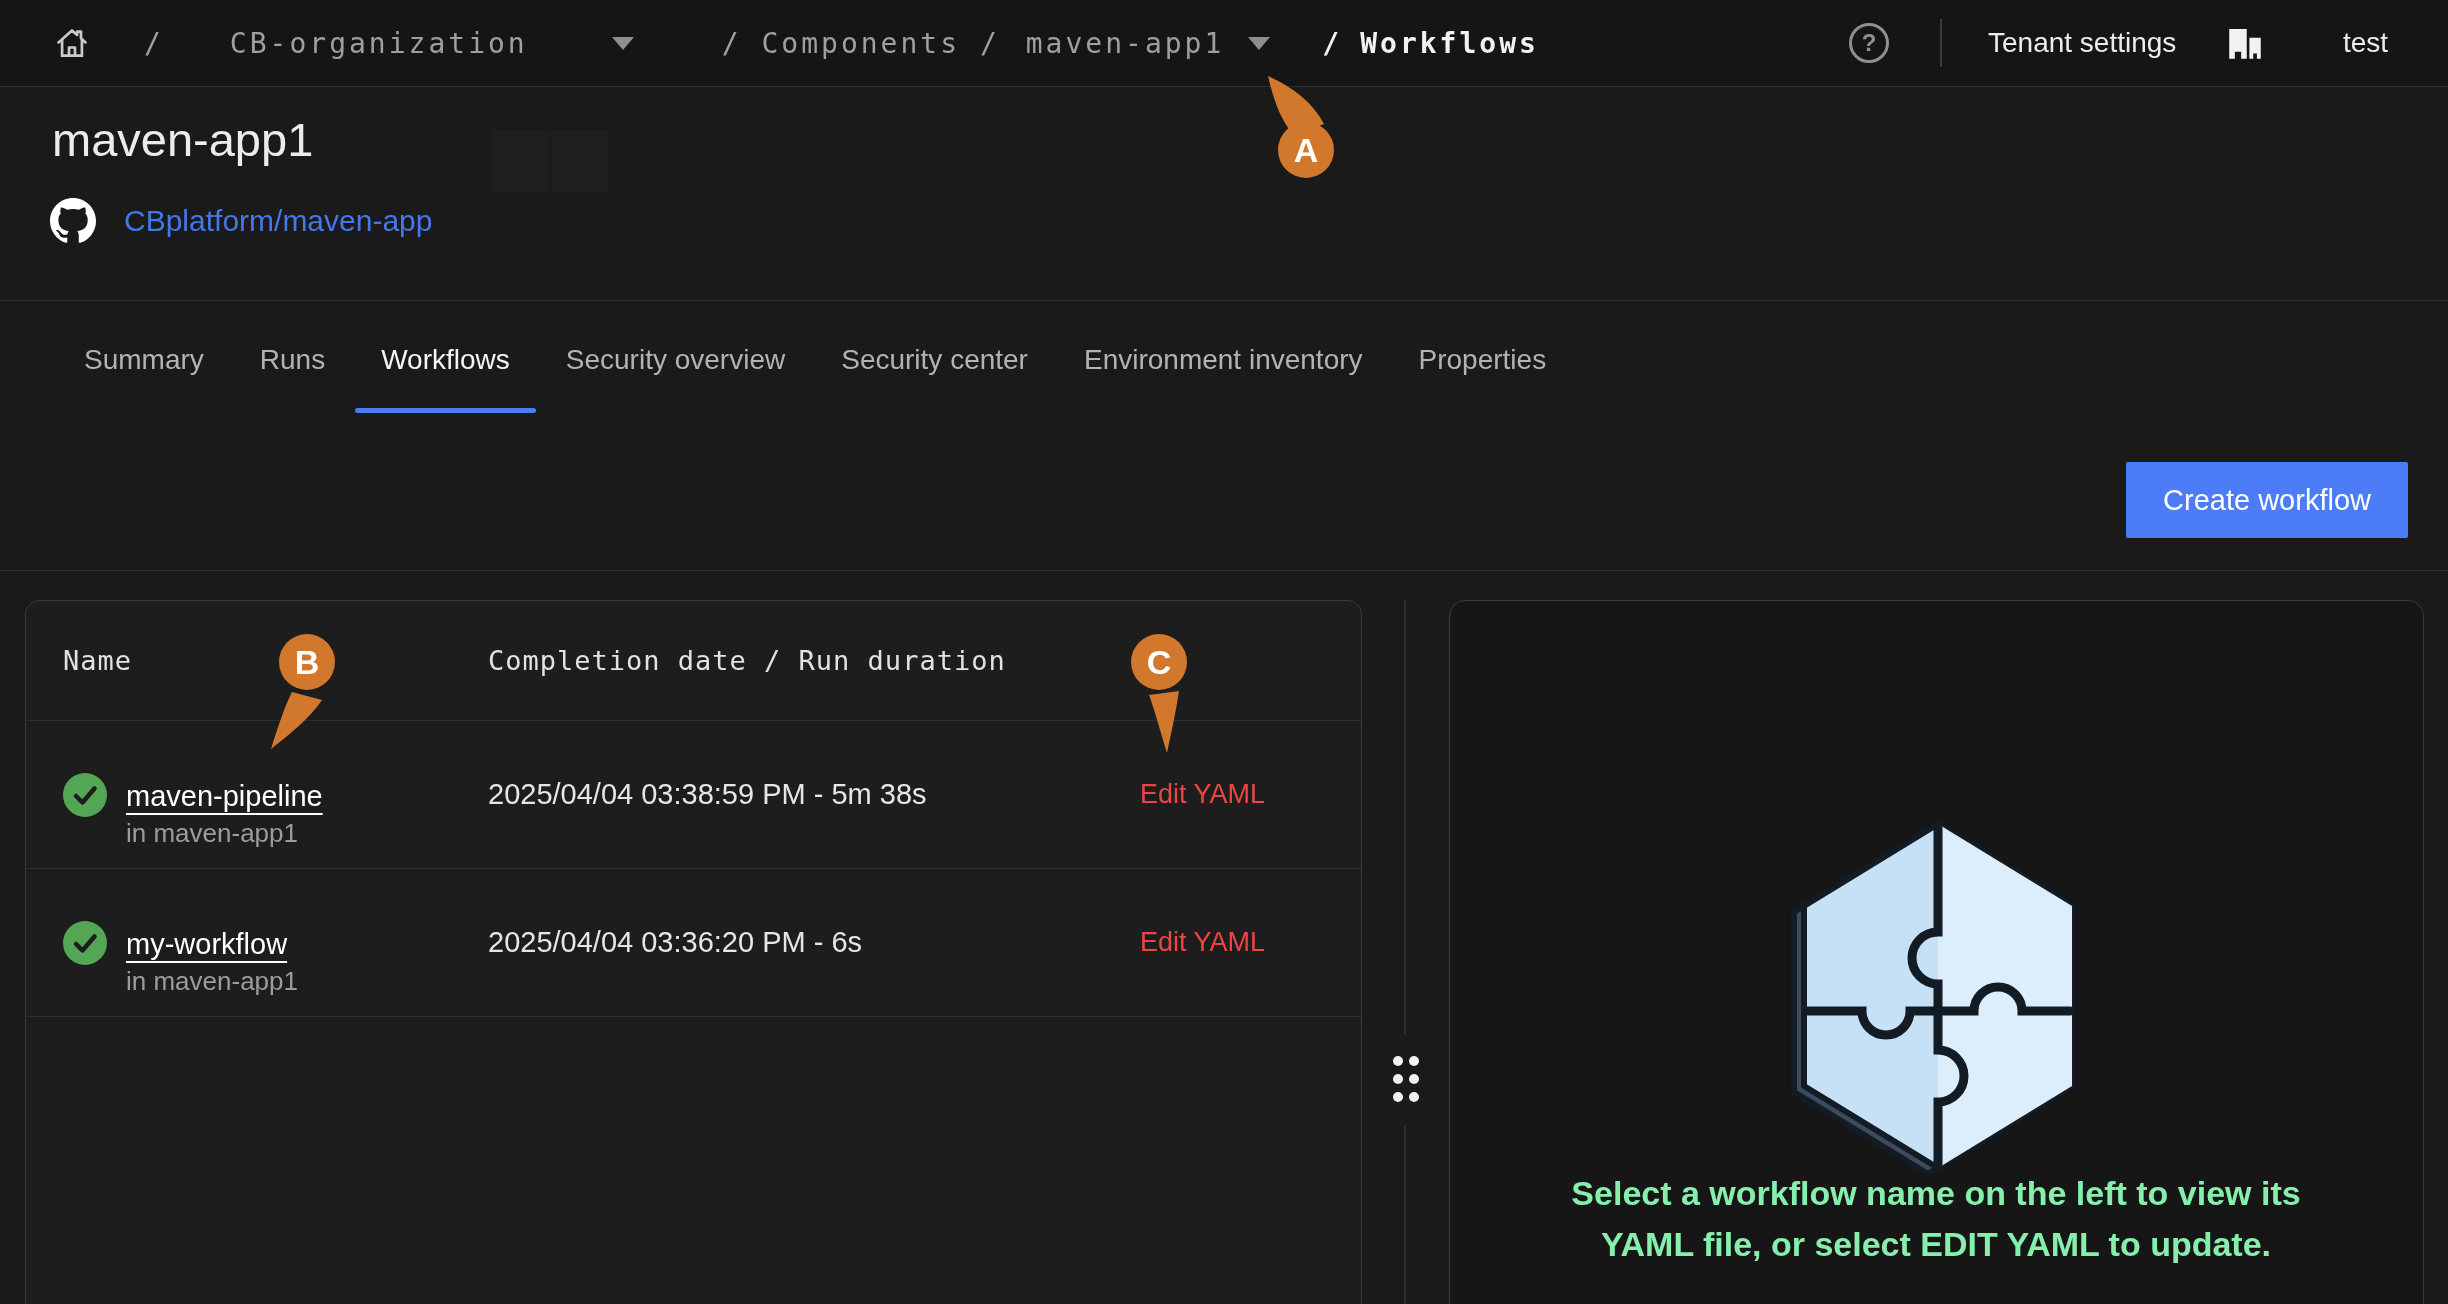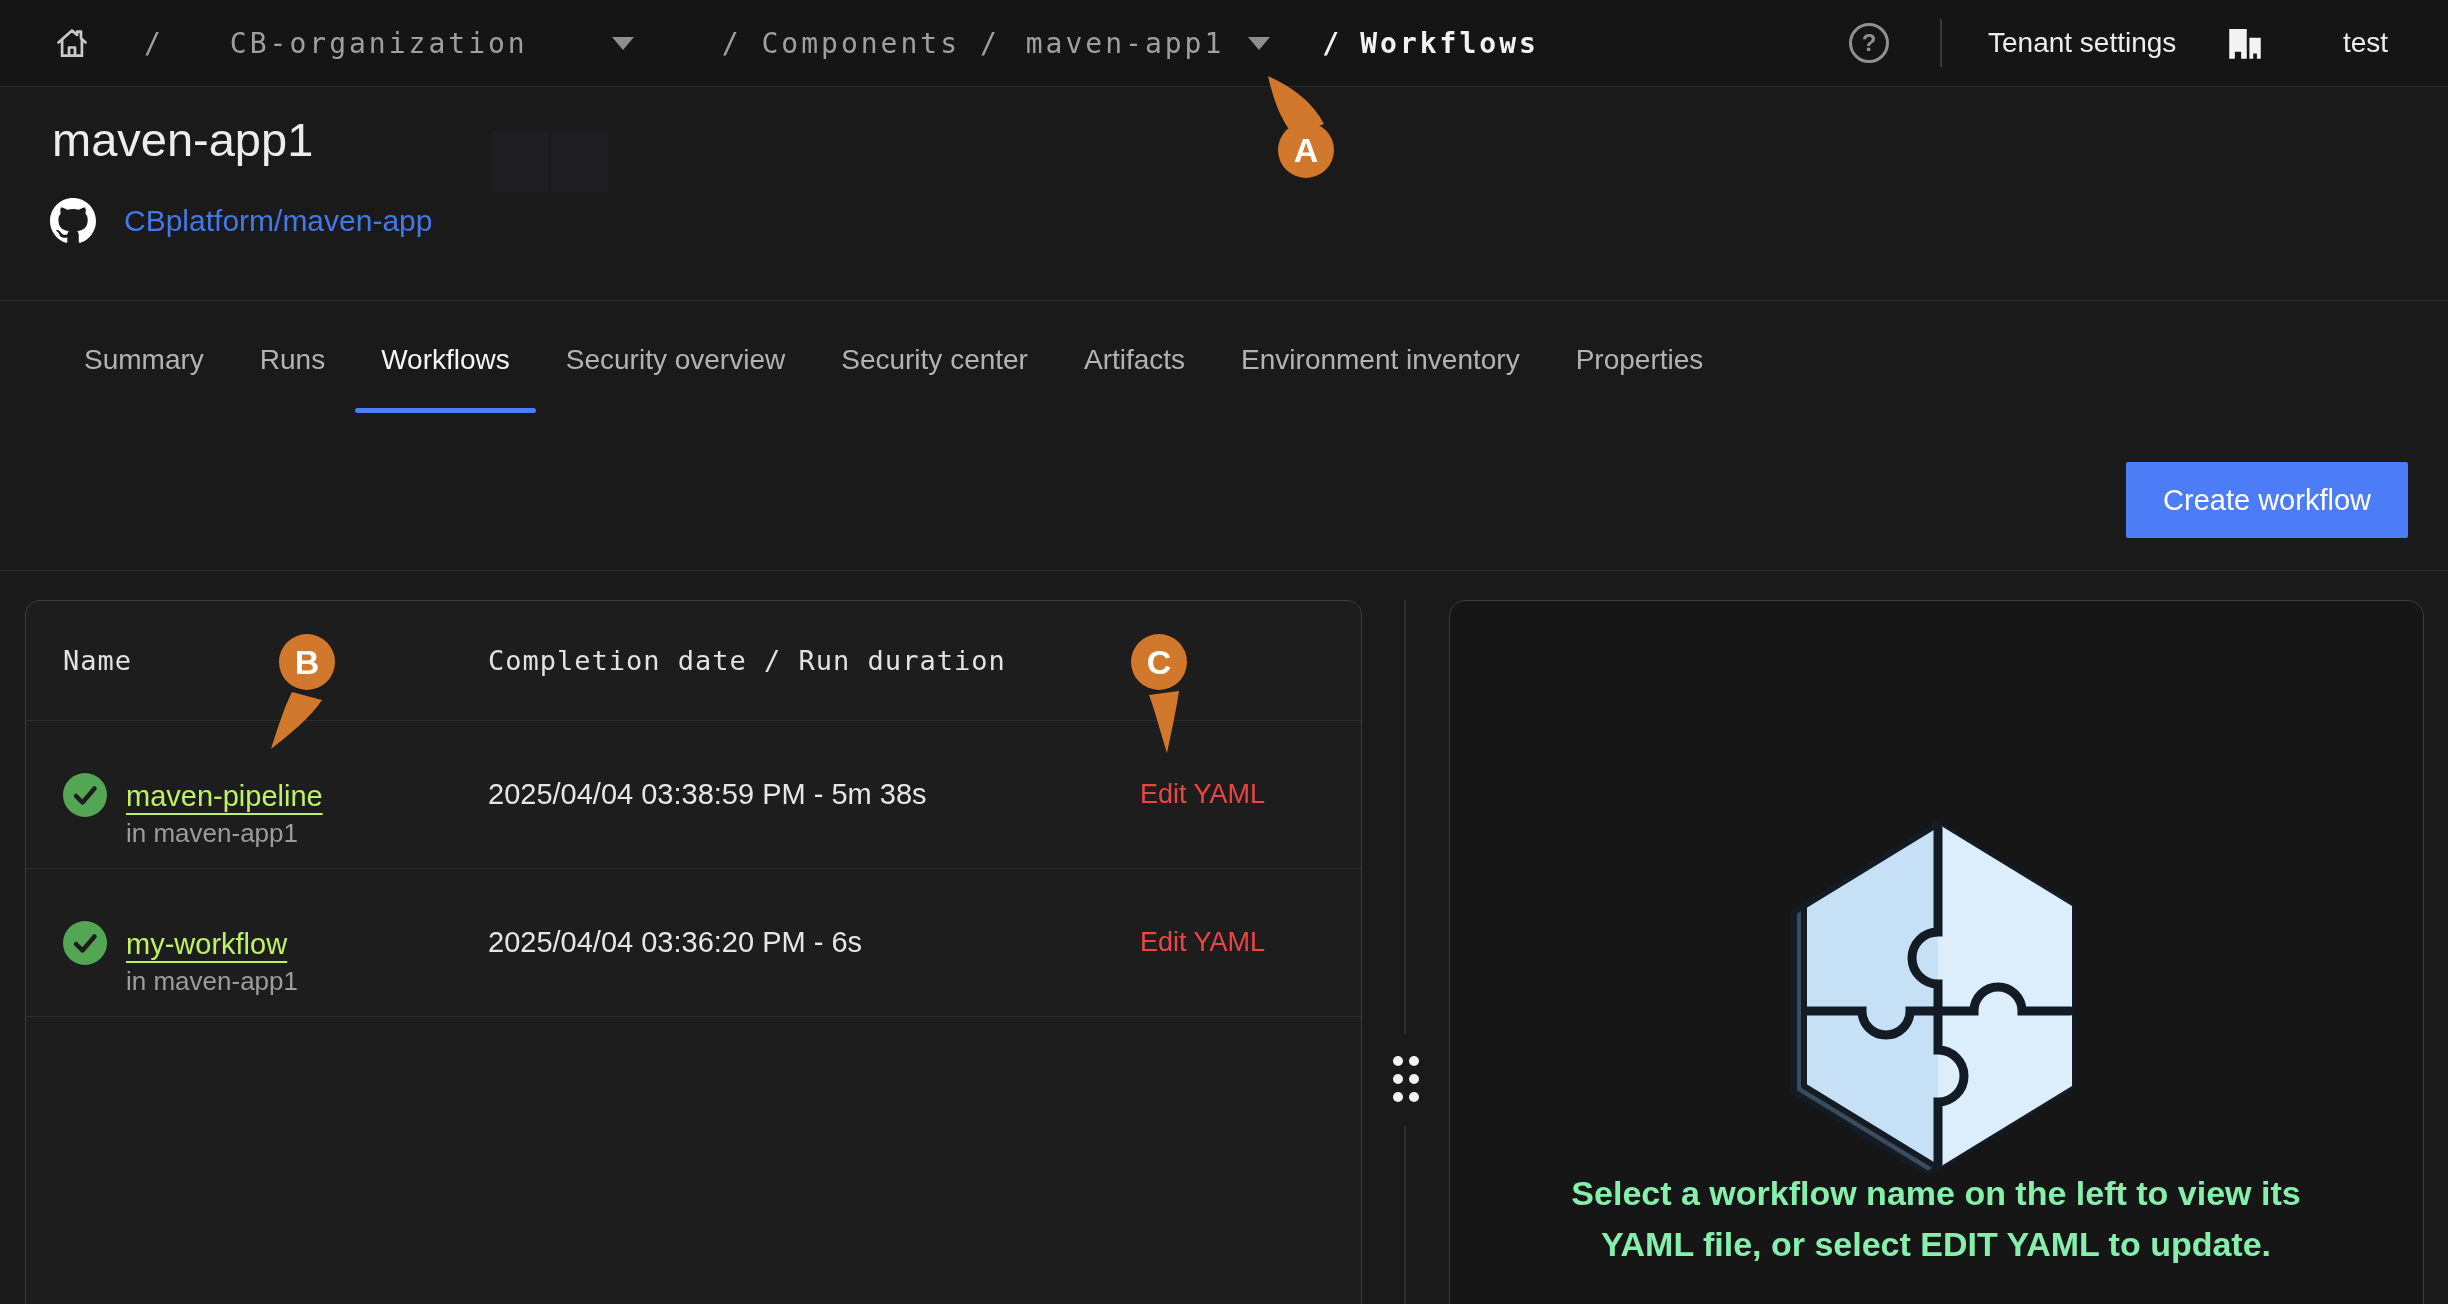--- a/index.html
+++ b/index.html
@@ -63,21 +63,21 @@
   .table-panel { position:absolute; left:25px; top:600px; width:1337px; height:740px;
     background:#1d1d1e; border:1px solid #3b3b3d; border-radius:14px; box-sizing:border-box; }
   .table-header { display:grid; grid-template-columns:425px 652px 1fr; align-items:center;
     height:119px; border-bottom:1px solid #2e2e30; padding-left:37px;
     font-family:"DejaVu Sans Mono", monospace; font-size:27px; color:#e2e2e2; letter-spacing:1px; }
   .table-row { display:grid; grid-template-columns:425px 652px 1fr; align-items:center;
     height:147px; border-bottom:1px solid #2e2e30; padding-left:37px; }
   .cell-name { display:flex; align-items:center; gap:19px; }
   .status-icon { width:44px; height:44px; flex:0 0 auto; }
   .name-text { display:flex; flex-direction:column; gap:5px; }
-  .wf-link { font-size:29px; color:#bef264; text-decoration:underline;
+  .wf-link { font-size:29px; color:#ffffff; text-decoration:underline;
     text-underline-offset:7px; text-decoration-thickness:2px; cursor:pointer;margin-top:40px; }
   .wf-scope { font-size:26px; color:#9c9c9c; }
   .cell-date { font-size:29px; color:#e6e6e6; }
   .cell-action { font-size:27px; color:#ef4444; font-weight:500; cursor:pointer; }
 
   
   .split-line { position:absolute; left:1404px; width:2px; background:#2f2f31; }
   .split-line.top { top:600px; height:434px; }
   .split-line.bottom { top:1126px; height:178px; }
   .drag-handle { position:absolute; left:1390px; top:1052px; width:32px; height:54px;
@@ -145,21 +145,20 @@
   </div>
 
   <div class="divider-h1"></div>
 
   <div class="tabs">
     <div class="tab">Summary</div>
     <div class="tab">Runs</div>
     <div class="tab active">Workflows</div>
     <div class="tab">Security overview</div>
     <div class="tab">Security center</div>
-    <div class="tab">Artifacts</div>
     <div class="tab">Environment inventory</div>
     <div class="tab">Properties</div>
   </div>
 
   <button class="create-workflow-btn">Create workflow</button>
 
   <div class="divider-h2"></div>
 
   <div class="table-panel">
     <div class="table-header">

